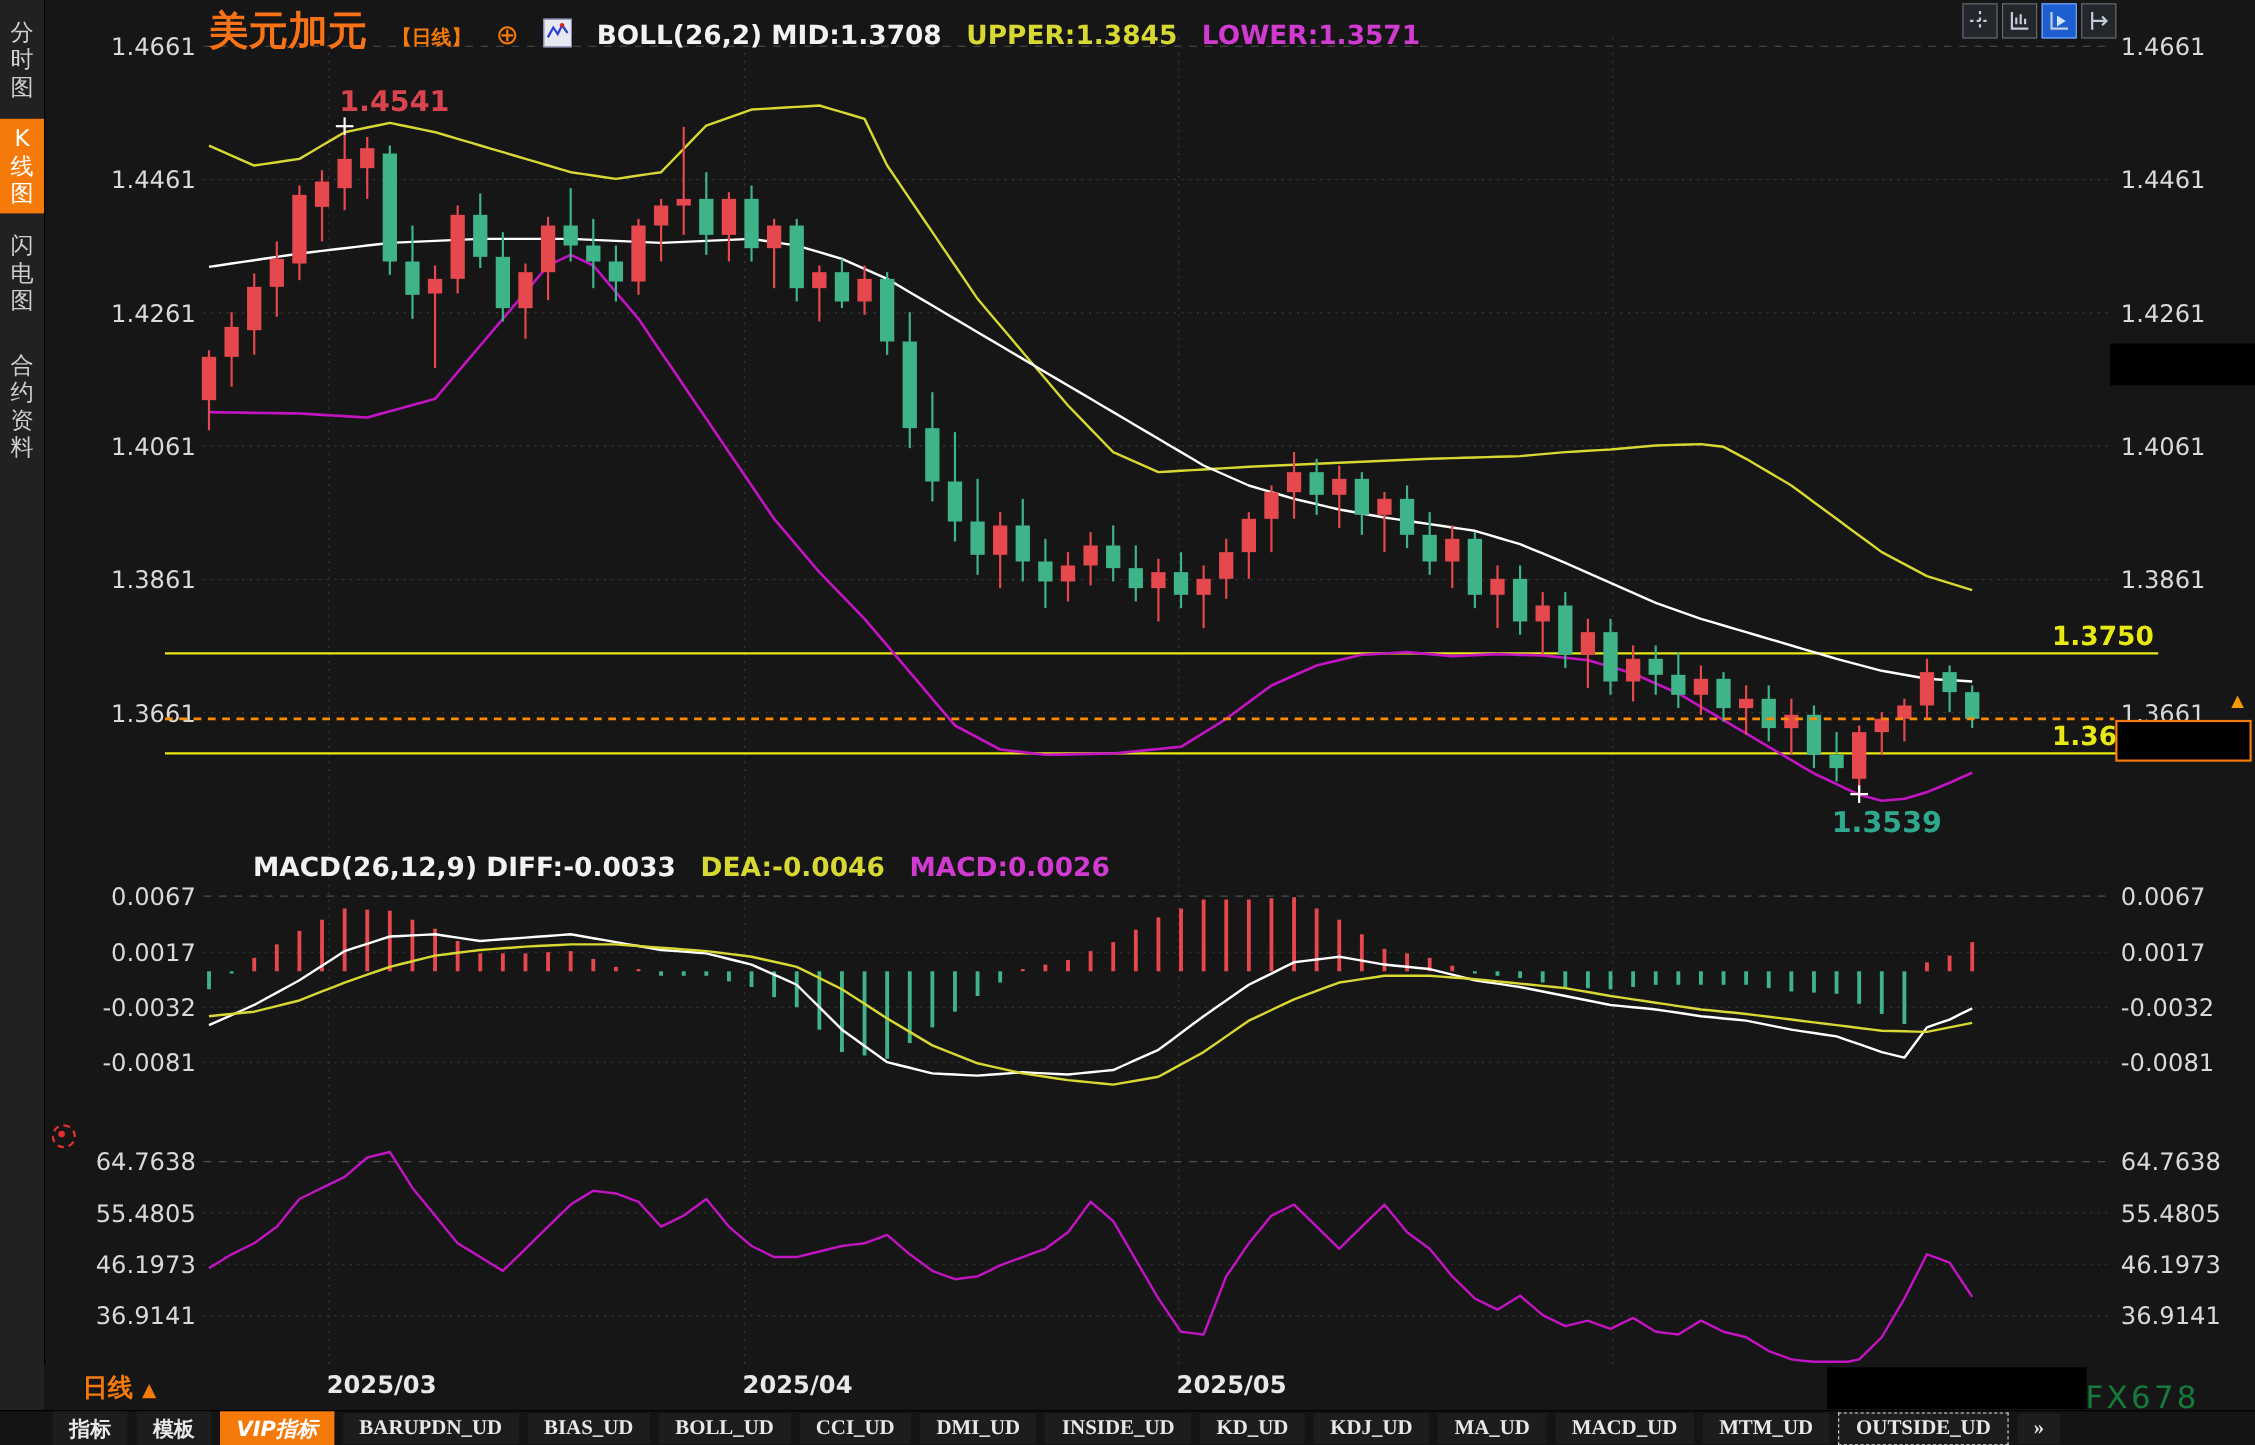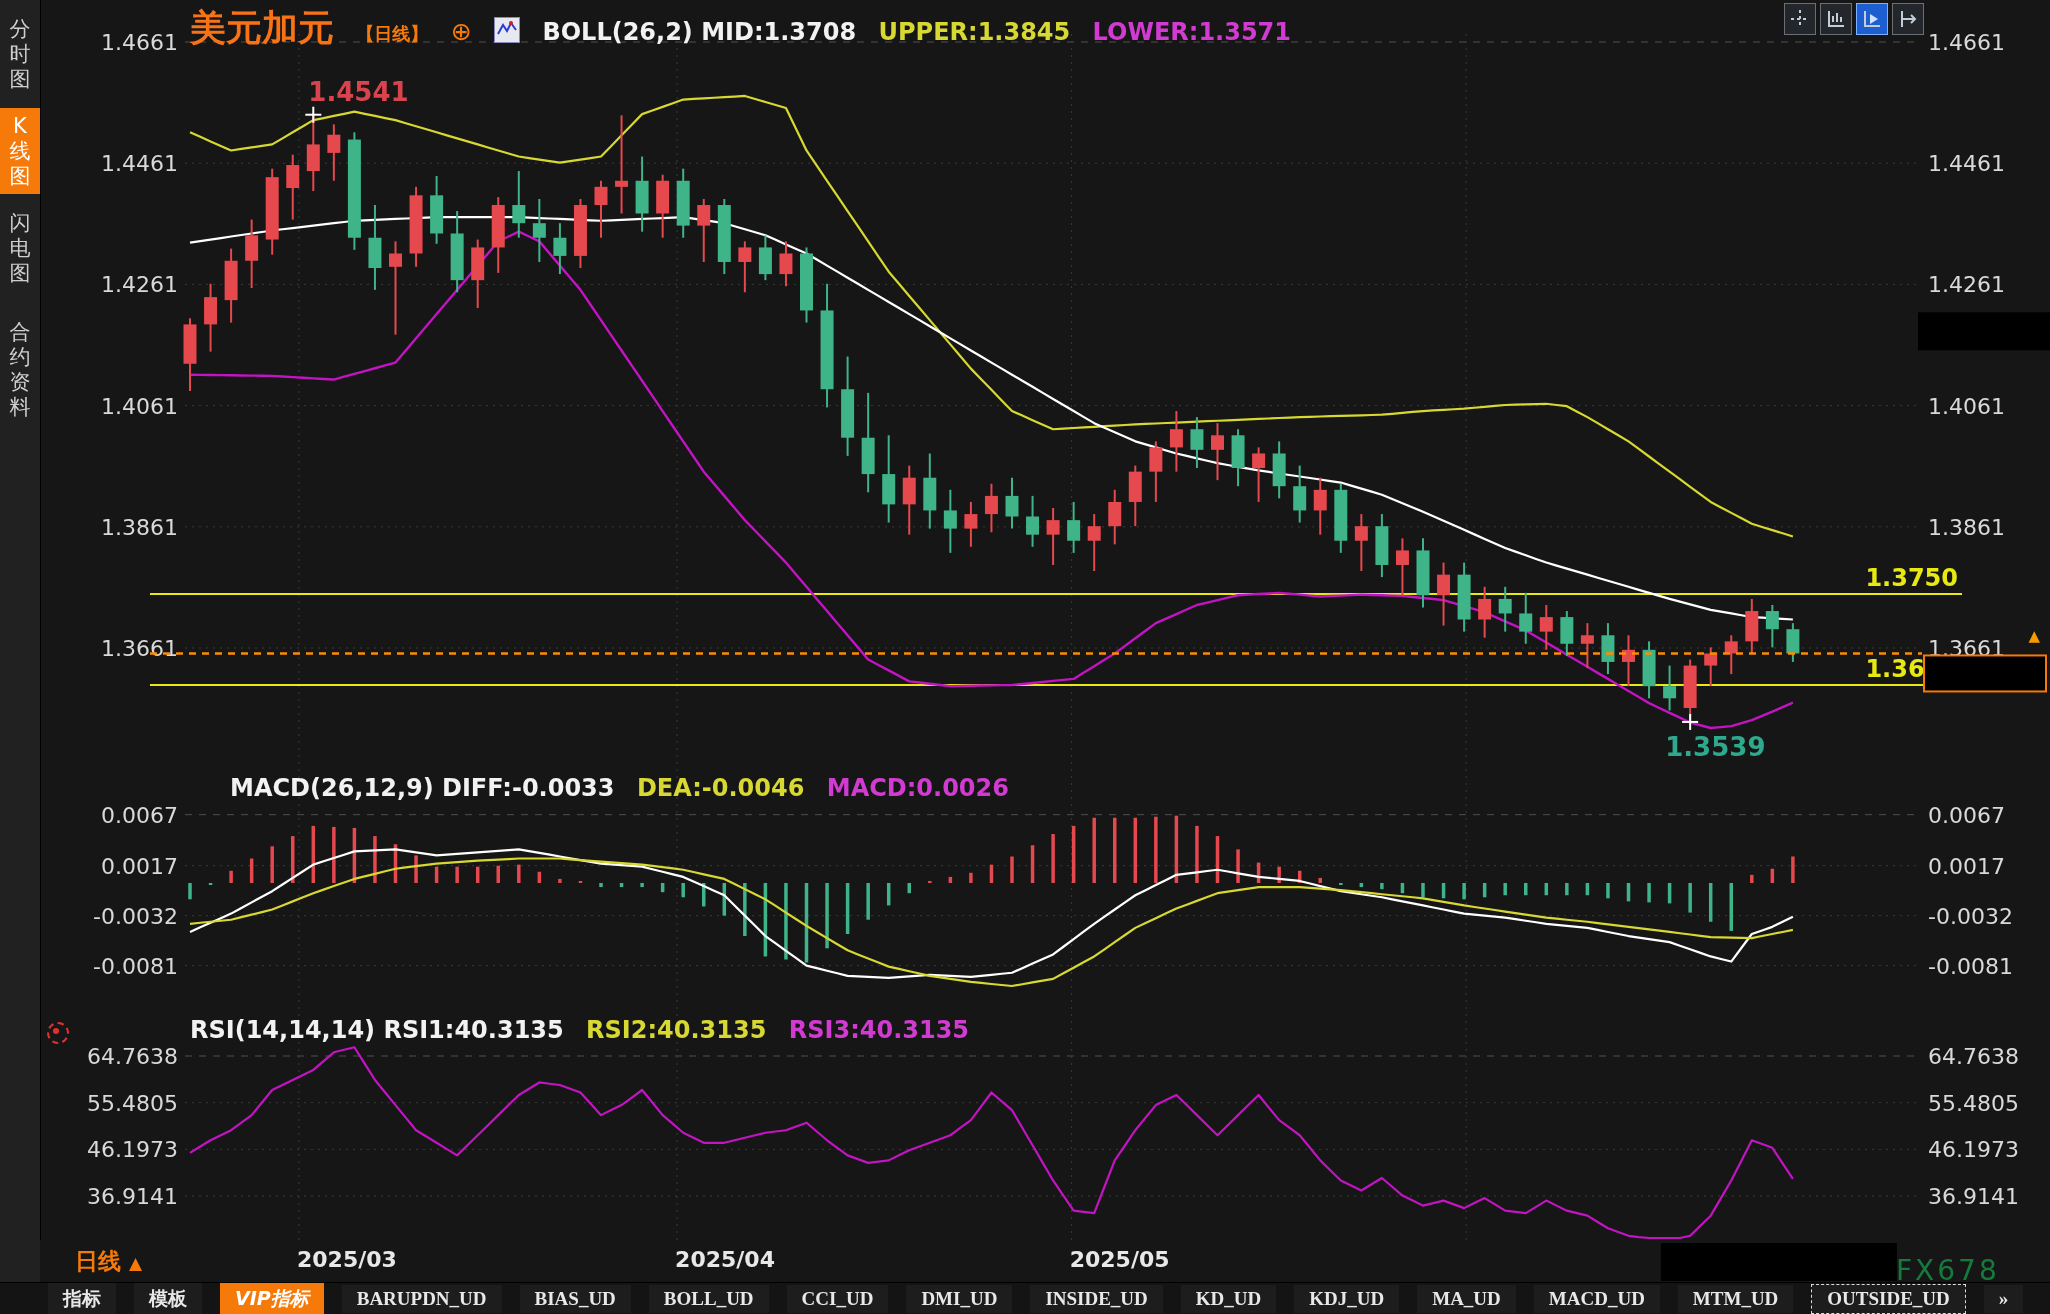--- a/index.html
+++ b/index.html
@@ -31,21 +31,21 @@
   #rsi-sun::after{content:"";position:absolute;left:4px;top:4px;width:6px;height:6px;background:#e03030;border-radius:50%;}
   
   #date-row{position:absolute;left:40px;top:1240px;width:2010px;height:42px;background:#161616;}
   #period-btn{position:absolute;left:35px;top:6px;color:#f57a0a;font-size:23px;font-weight:bold;cursor:pointer;}
   #period-btn .tri{color:#f57a0a;font-size:17px;margin-left:8px;}
   .month-label{position:absolute;top:7px;transform:translateX(-50%);color:#e8e8e8;font-size:22px;font-weight:bold;}
   #current-date{position:absolute;top:3px;transform:translateX(-50%);background:#000;color:#ff910;
                 font-size:22px;font-weight:bold;padding:4px 12px;white-space:nowrap;}
   
   #toolbar{position:absolute;left:0;top:1282px;width:2050px;height:32px;background:#141414;border-top:1px solid #000;
-           display:flex;align-items:center;gap:18px;}
+           display:flex;align-items:center;gap:8px;}
   .tb-item{flex:0 0 auto;background:#1d1d1d;color:#e8e8e8;font-family:"Liberation Serif","DejaVu Serif",serif;
            font-weight:bold;font-size:19px;padding:3px 15px;cursor:pointer;white-space:nowrap;}
   .tb-item.cn{font-family:"DejaVu Sans",sans-serif;}
   .tb-item.active{background:#f57a0a;color:#fff;font-family:"DejaVu Sans",sans-serif;font-style:italic;}
   .tb-item.dashed{border:1px dashed #dcdcdc;}
   #toolbar .tb-item:first-child{margin-left:48px;}
   
   #watermark{position:absolute;left:1896px;top:1254px;color:#15803d;font-size:28px;letter-spacing:3px;
              z-index:7;opacity:.95;}
   svg text{font-family:"DejaVu Sans",sans-serif;}
@@ -410,25 +410,20 @@
     <span class="hdr-magenta">LOWER:1.3571</span>
   </div>
 
   <div class="panel-header" style="left:190px;top:774px;margin-left:40px;">
     <span class="hdr-white">MACD(26,12,9) DIFF:-0.0033</span>
     <span class="hdr-yellow">DEA:-0.0046</span>
     <span class="hdr-magenta">MACD:0.0026</span>
   </div>
 
   <div id="rsi-sun"></div>
-  <div class="panel-header" style="left:190px;top:1016px;">
-    <span class="hdr-white">RSI(14,14,14) RSI1:40.3135</span>
-    <span class="hdr-yellow">RSI2:40.3135</span>
-    <span class="hdr-magenta">RSI3:40.3135</span>
-  </div>
 
   <div id="tr-buttons">
       <div class="tr-btn">
         <svg width="24" height="24" viewBox="0 0 24 24" fill="none" stroke="#c2cdd9" stroke-width="2">
           <path d="M12 3v18M3 12h18" stroke-dasharray="3,3"></path>
         </svg>
       </div>
       <div class="tr-btn">
         <svg width="24" height="24" viewBox="0 0 24 24" fill="none" stroke="#c2cdd9" stroke-width="2">
           <path d="M5 4v15h15"></path>

